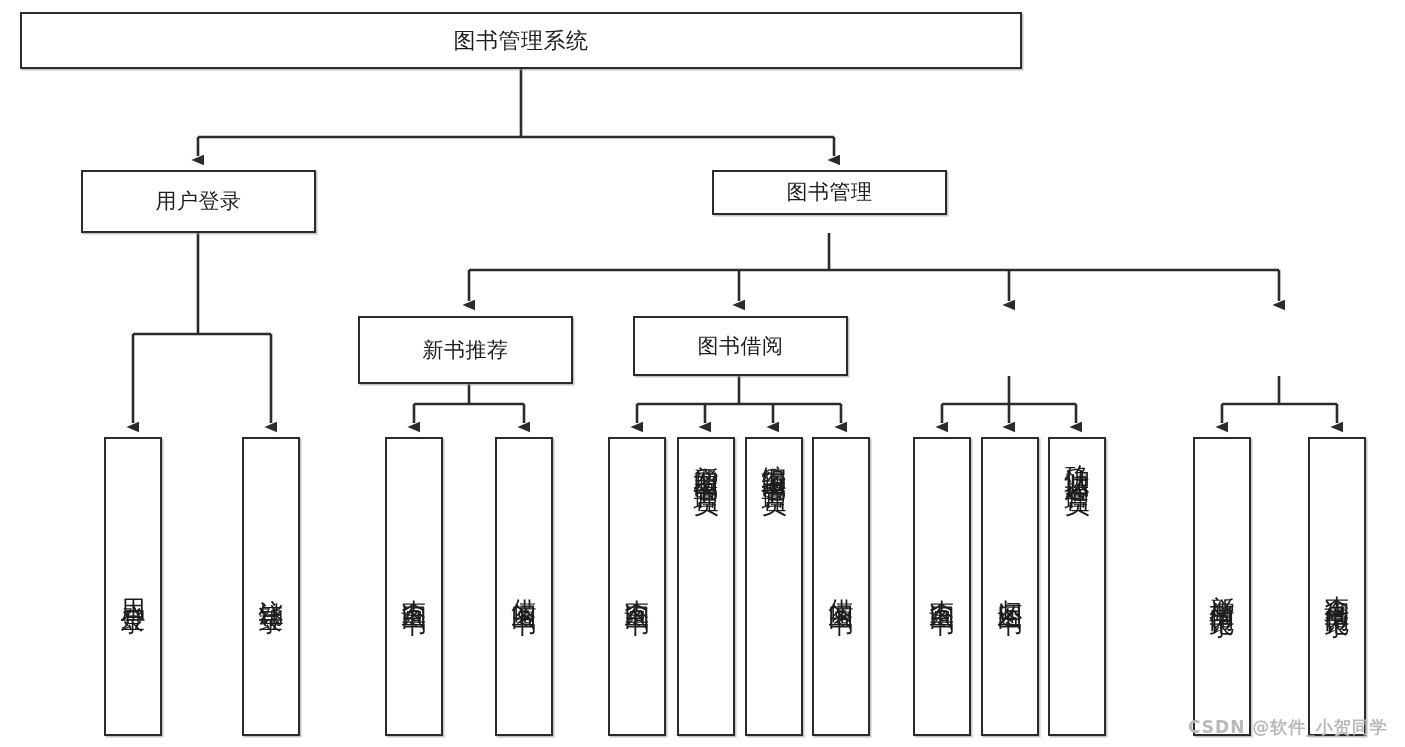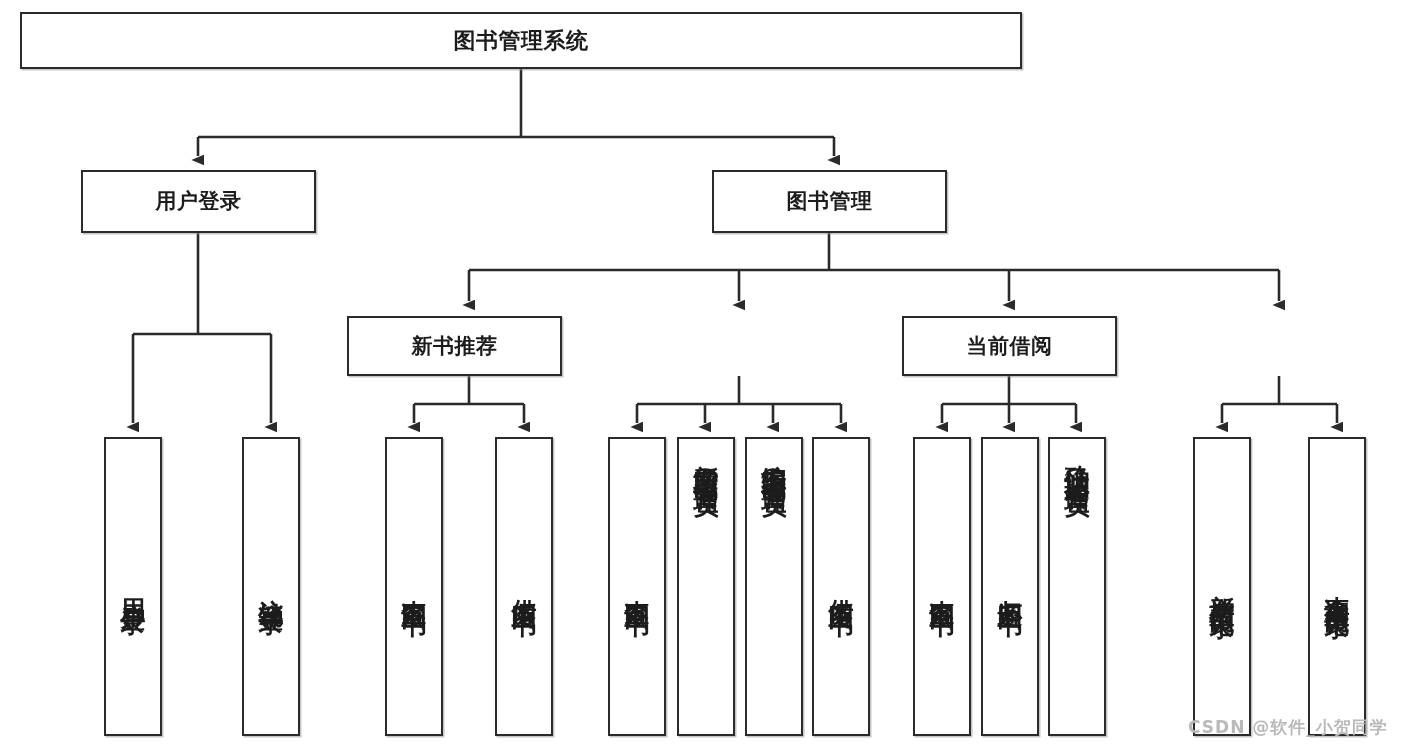--- a/index.html
+++ b/index.html
@@ -21,21 +21,20 @@
     align-items:center;
     justify-content:center;
   }
   .node .lbl{
     display:block;
     text-align:center;
     line-height:1.18;
     letter-spacing:.5px;
     color:#1c1c1c;
     white-space:pre;
-    font-weight:bold;
   }
   
   .node.h .lbl{font-size:21px;}
   .node.root .lbl{font-size:22px;}
 
   
   .node.v{
     align-items:flex-start;
     justify-content:center;
     padding-top:6px;
@@ -115,29 +114,29 @@
     </g>
   </svg>
 
   <div class="node h root" style="left:20px;top:12px;width:1002px;height:57px;">
     <span class="lbl">图书管理系统</span>
   </div>
 
   <div class="node h" style="left:81px;top:170px;width:235px;height:63px;">
     <span class="lbl">用户登录</span>
   </div>
-  <div class="node h" style="left:712px;top:170px;width:235px;height:63px;">
+  <div class="node h" style="left:712px;top:170px;width:235px;height:45px;">
     <span class="lbl">图书管理</span>
   </div>
 
-  <div class="node h" style="left:347px;top:316px;width:215px;height:60px;">
+  <div class="node h" style="left:358px;top:316px;width:215px;height:68px;">
     <span class="lbl">新书推荐</span>
   </div>
-  <div class="node h" style="left:902px;top:316px;width:215px;height:60px;">
-    <span class="lbl">当前借阅</span>
+  <div class="node h" style="left:633px;top:316px;width:215px;height:60px;">
+    <span class="lbl">图书借阅</span>
   </div>
 
   <div class="node v center" style="left:104px;top:437px;width:58px;height:299px;">
     <span class="lbl">用户登录</span>
   </div>
   <div class="node v center" style="left:242px;top:437px;width:58px;height:299px;">
     <span class="lbl">注销登录</span>
   </div>
 
   <div class="node v center" style="left:385px;top:437px;width:58px;height:299px;">

